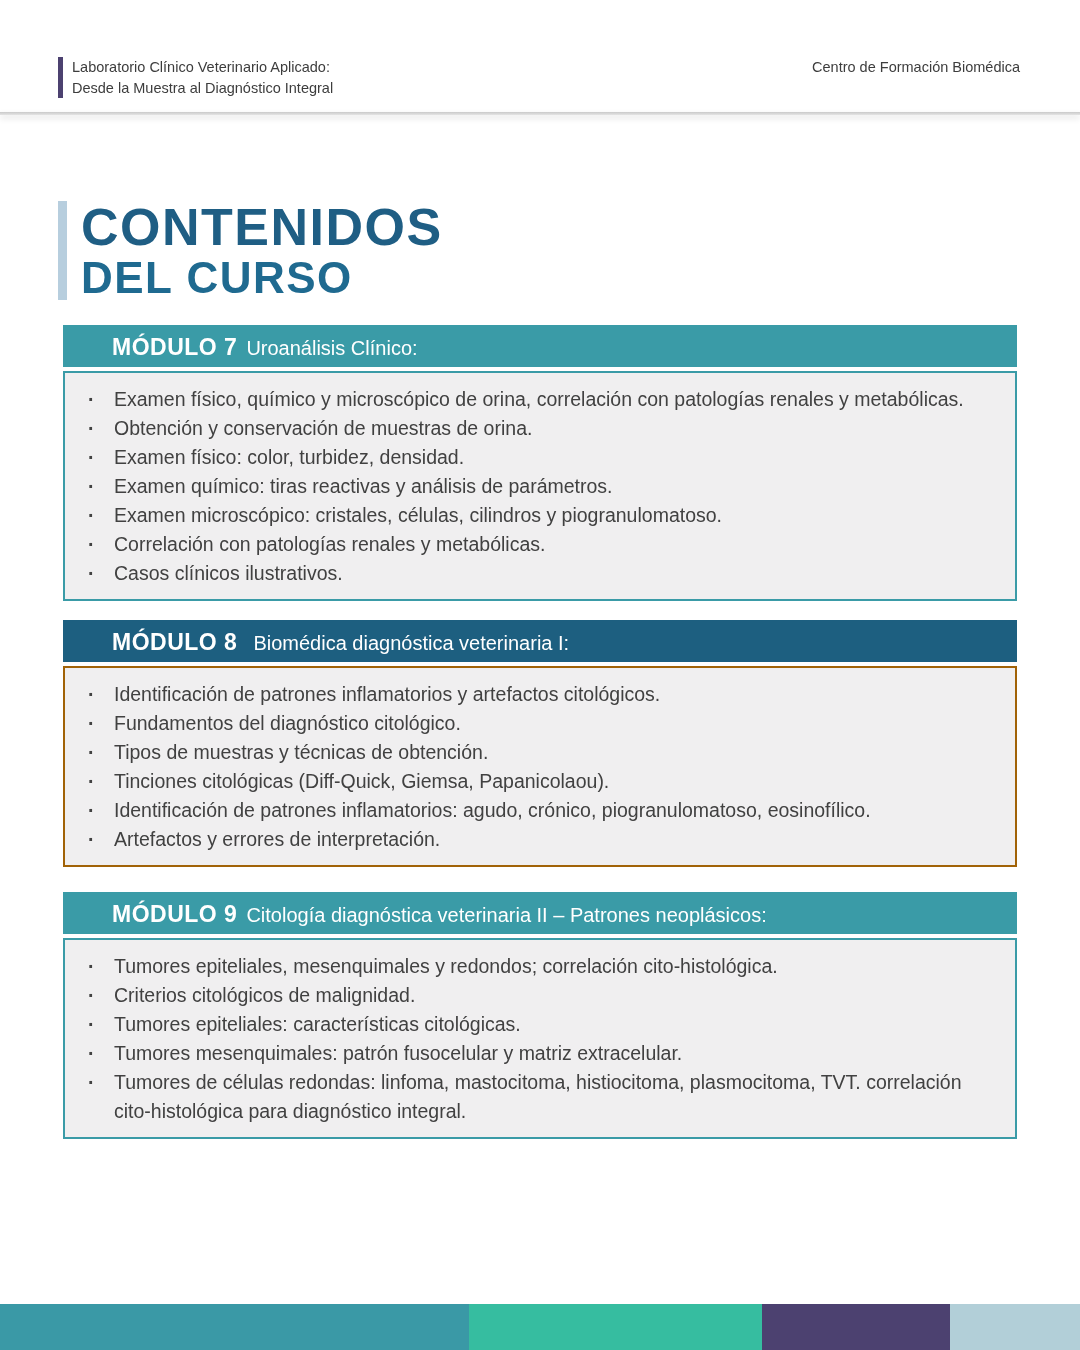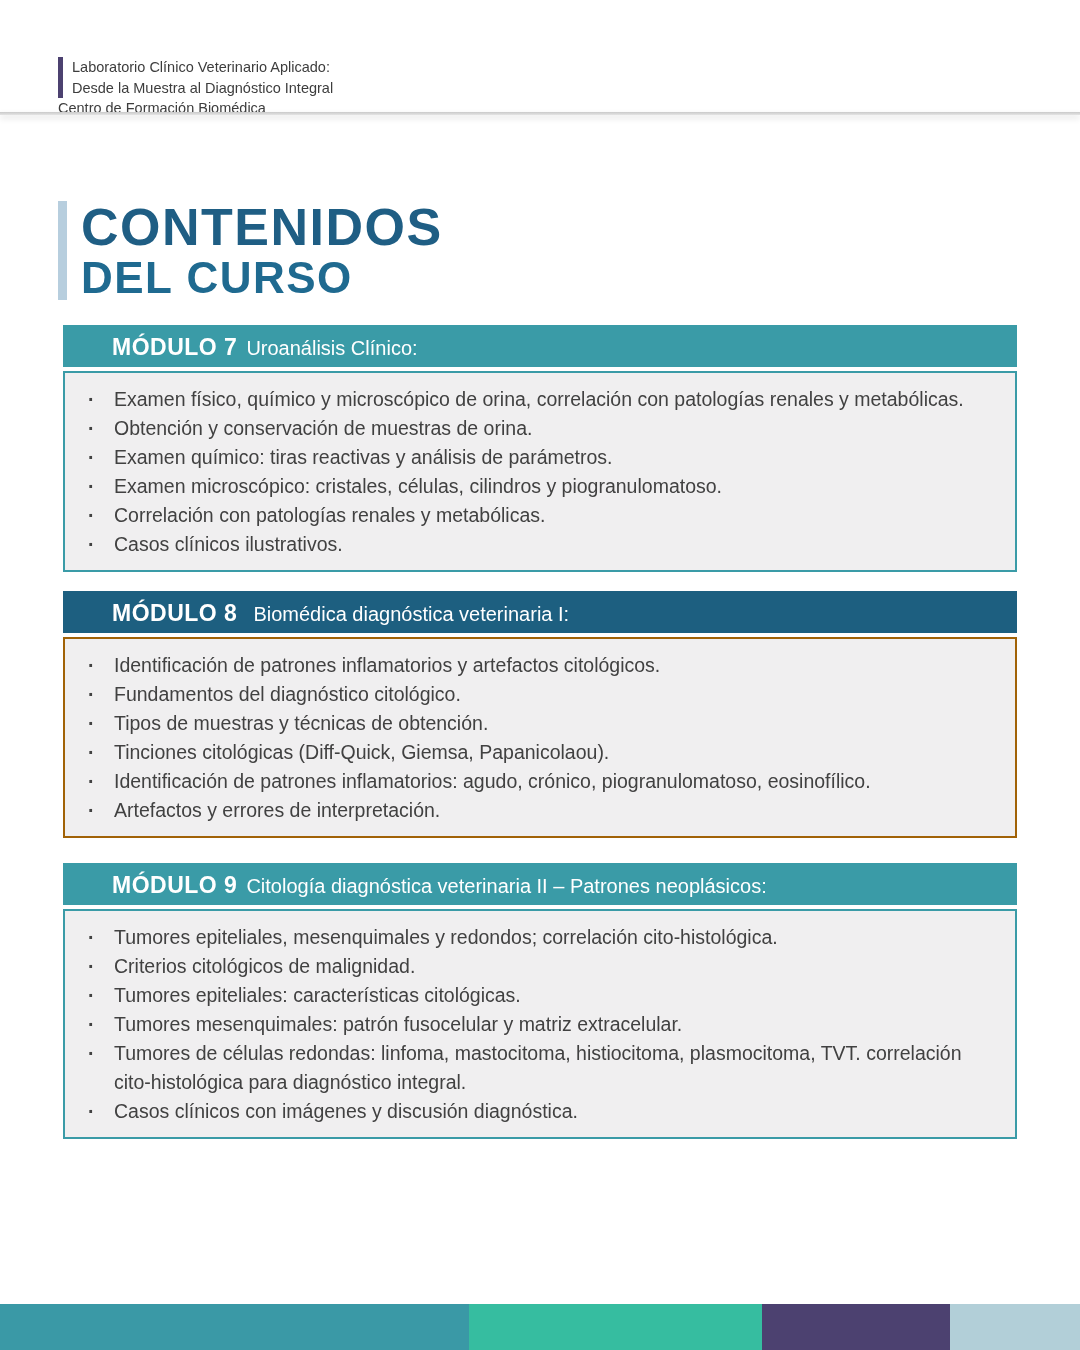--- a/index.html
+++ b/index.html
@@ -7,21 +7,21 @@
     position:relative;
     width:1080px;height:1350px;
     background:#ffffff;
     overflow:hidden;
     font-family:"Liberation Sans", sans-serif;
   }
 
   
   .page-header{
     position:absolute;top:57px;left:58px;right:60px;
-    display:flex;justify-content:space-between;align-items:flex-start;flex-direction:column;
+    display:flex;justify-content:space-between;align-items:flex-start;
   }
   .brand{
     border-left:5px solid #4c4170;
     padding-left:9px;
     font-size:14.5px;line-height:1.42;color:#3d3d3d;
   }
   .org-name{
     font-size:14.5px;color:#3d3d3d;padding-top:2px;
   }
   .header-divider{
@@ -124,20 +124,21 @@
 
     <div class="module-card theme-teal">
       <div class="module-header">
         <span class="module-name">MÓDULO 7</span>
         <span class="module-subtitle">Uroanálisis Clínico:</span>
       </div>
       <div class="module-body">
         <ul>
           <li>Examen físico, químico y microscópico de orina, correlación con patologías renales y metabólicas.</li>
           <li>Obtención y conservación de muestras de orina.</li>
+          <li>Examen físico: color, turbidez, densidad.</li>
           <li>Examen químico: tiras reactivas y análisis de parámetros.</li>
           <li>Examen microscópico: cristales, células, cilindros y piogranulomatoso.</li>
           <li>Correlación con patologías renales y metabólicas.</li>
           <li>Casos clínicos ilustrativos.</li>
         </ul>
       </div>
     </div>
 
     <div class="module-card theme-navy">
       <div class="module-header">
@@ -161,21 +162,20 @@
         <span class="module-name">MÓDULO 9</span>
         <span class="module-subtitle">Citología diagnóstica veterinaria II – Patrones neoplásicos:</span>
       </div>
       <div class="module-body">
         <ul>
           <li>Tumores epiteliales, mesenquimales y redondos; correlación cito-histológica.</li>
           <li>Criterios citológicos de malignidad.</li>
           <li>Tumores epiteliales: características citológicas.</li>
           <li>Tumores mesenquimales: patrón fusocelular y matriz extracelular.</li>
           <li>Tumores de células redondas: linfoma, mastocitoma, histiocitoma, plasmocitoma, TVT. correlación cito-histológica para diagnóstico integral.</li>
-          <li>Casos clínicos con imágenes y discusión diagnóstica.</li>
         </ul>
       </div>
     </div>
 
   </div>
 
   <div class="footer">
     <div class="stripe" style="background: rgb(58, 153, 166); flex: 0 0 43.4%;"></div>
     <div class="stripe" style="background: rgb(54, 189, 160); flex: 0 0 27.2%;"></div>
     <div class="stripe" style="background: rgb(76, 65, 112); flex: 0 0 17.4%;"></div>

